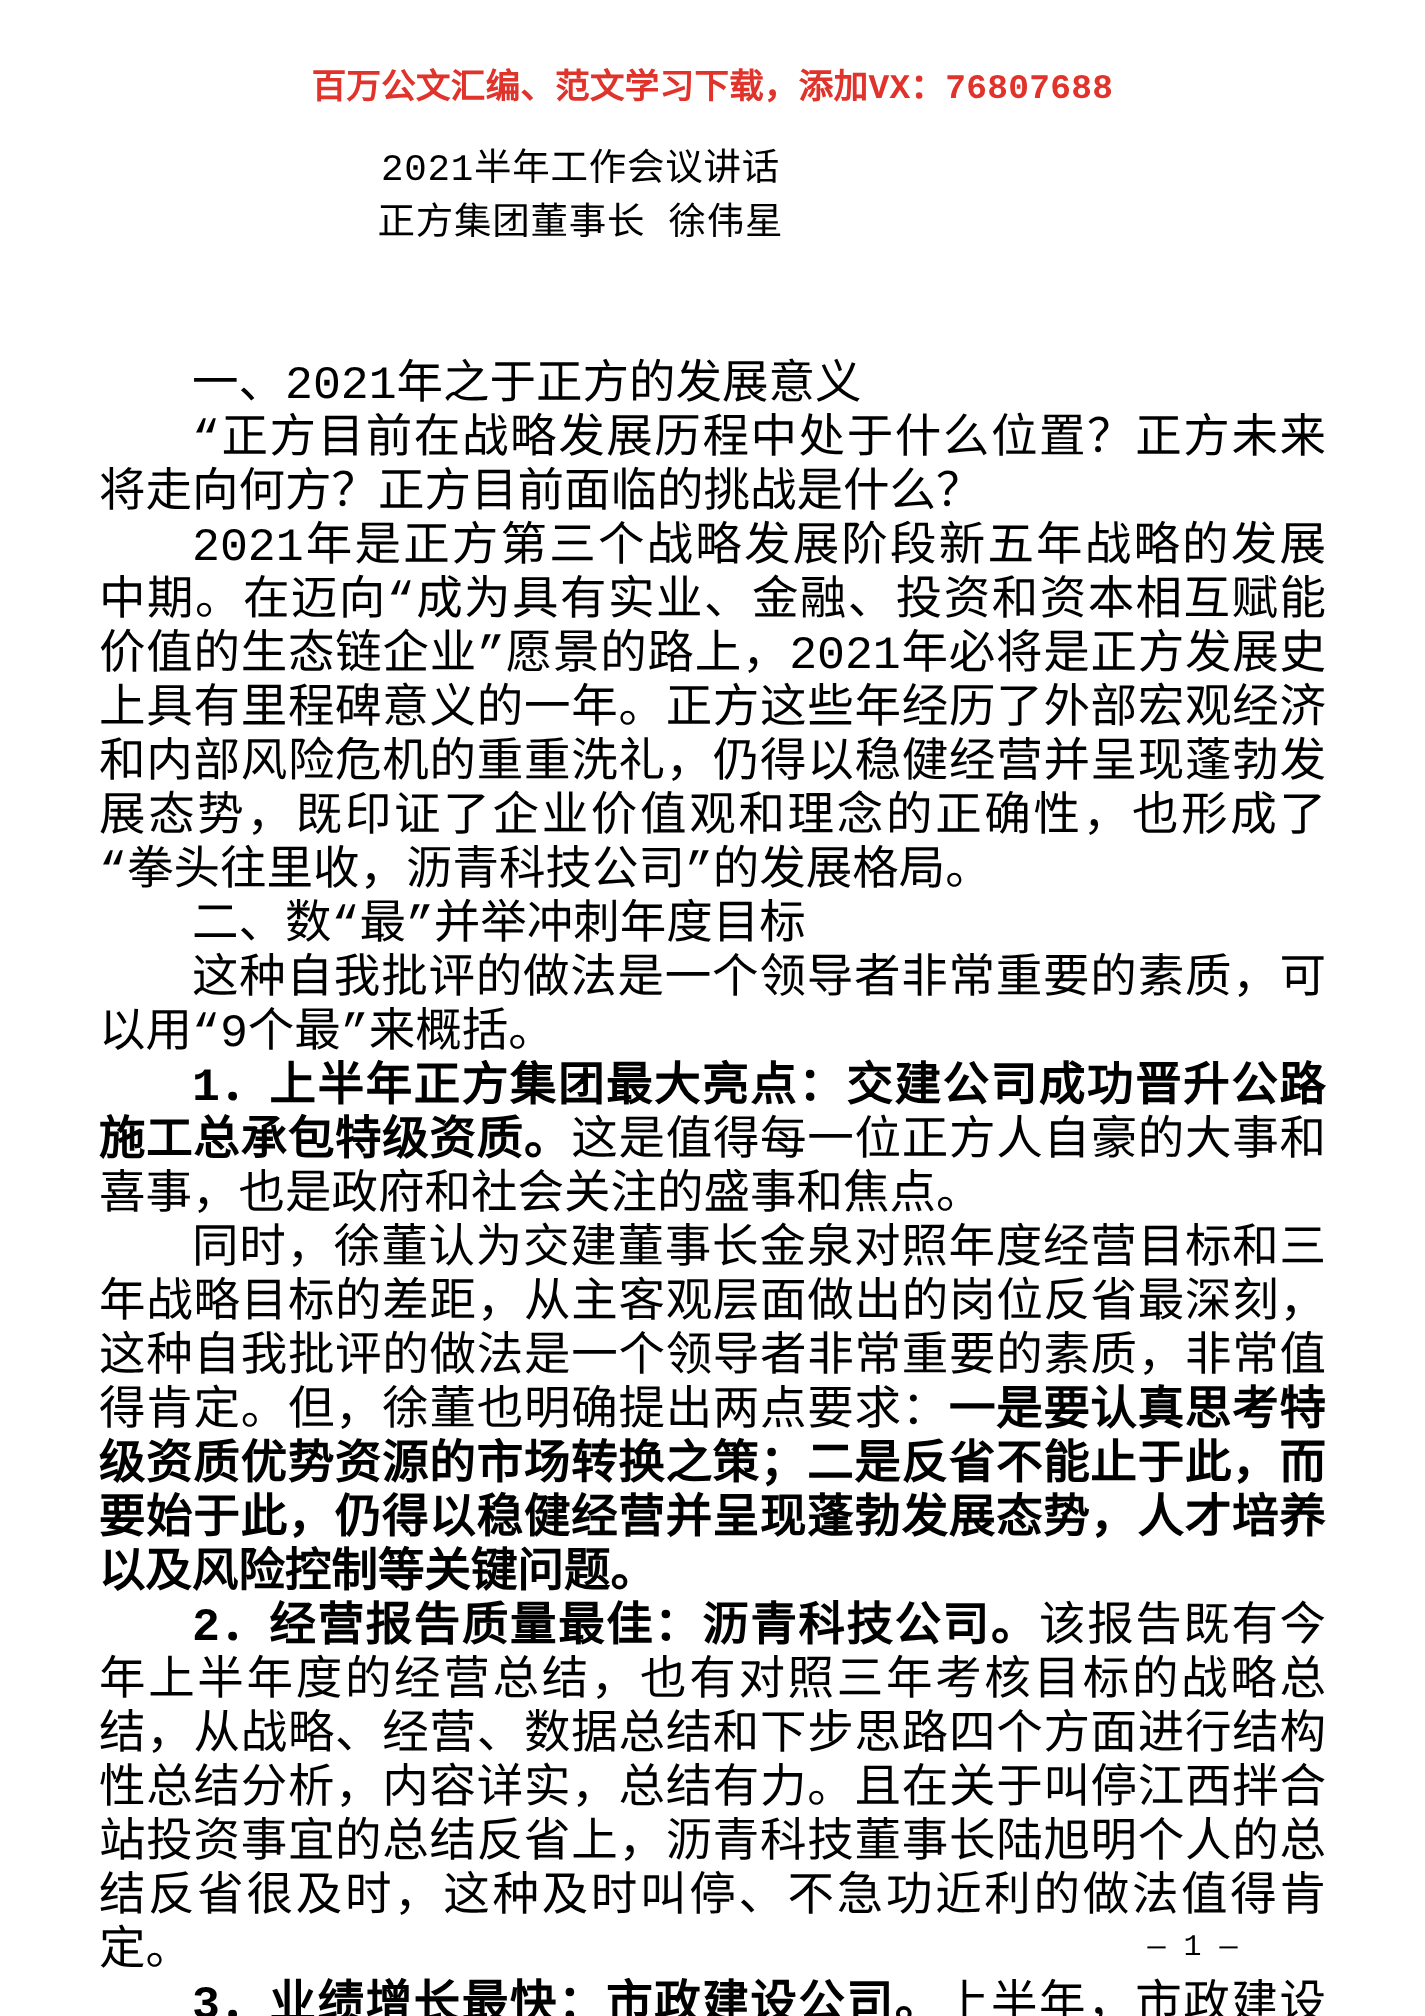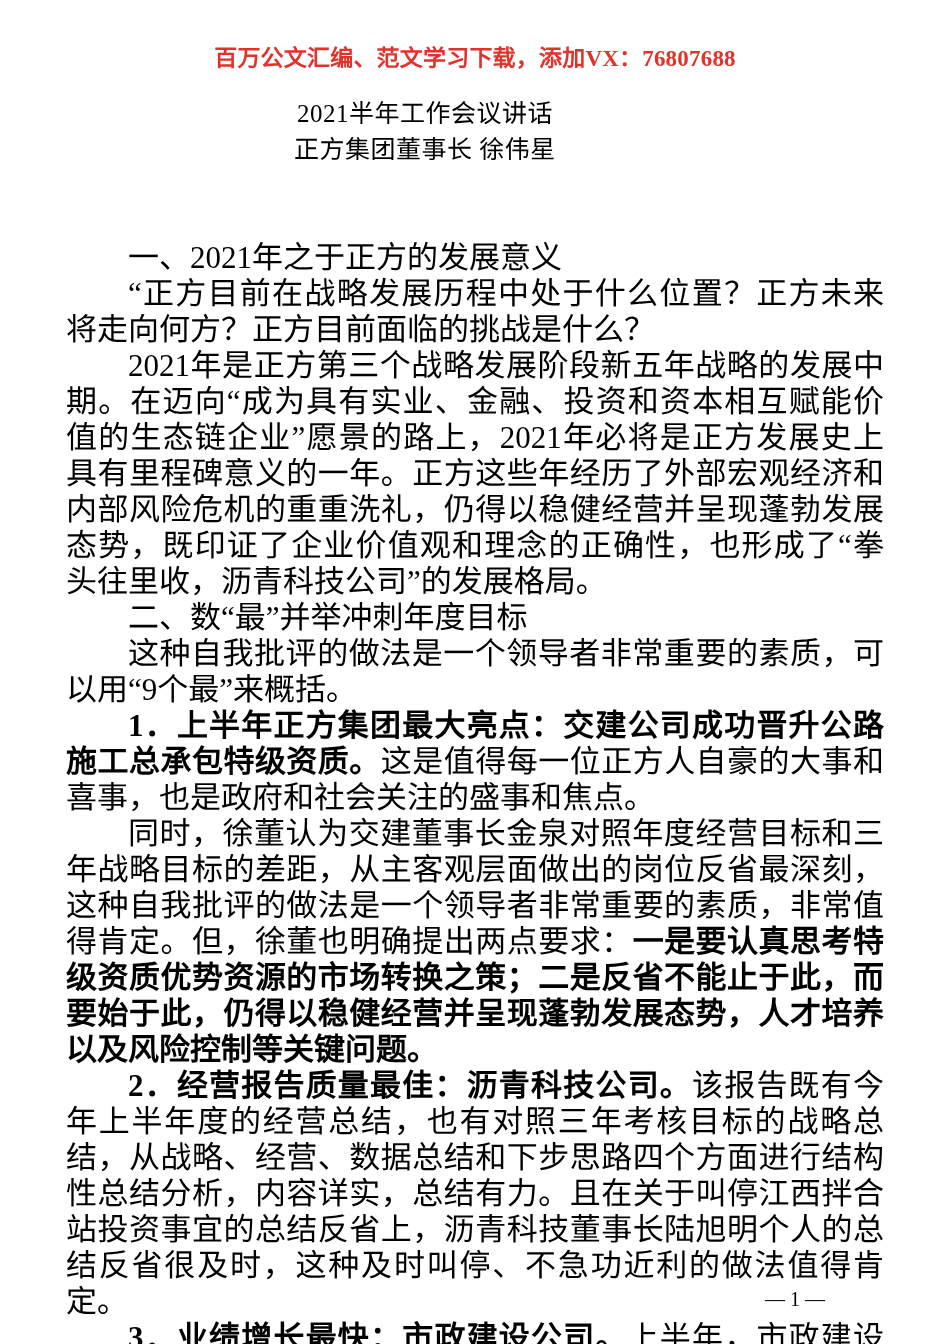--- a/index.html
+++ b/index.html
@@ -9,21 +9,21 @@
     background: #ffffff;
   }
 
   .page {
     position: relative;
     width: 950px;
     height: 1344px;
     background: #ffffff;
     margin: 0 auto;
     overflow: hidden;
-    font-family: Liberation Serif, serif;
+    font-family: Liberation Mono, monospace;
     color: #000000;
     box-sizing: border-box;
   }
 
   
   .promo-banner {
     position: absolute;
     top: 44px;
     left: 0;
     width: 950px;
@@ -36,21 +36,20 @@
     white-space: nowrap;
   }
 
   
   .title-block {
     position: absolute;
     top: 96px;
     left: 0;
     width: 774px;
     text-align: center;
-    padding-left: 38px;
   }
   .title-line {
     font-size: 25px;
     line-height: 36px;
     font-weight: 400;
     color: #000000;
     letter-spacing: 0.5px;
   }
 
   

